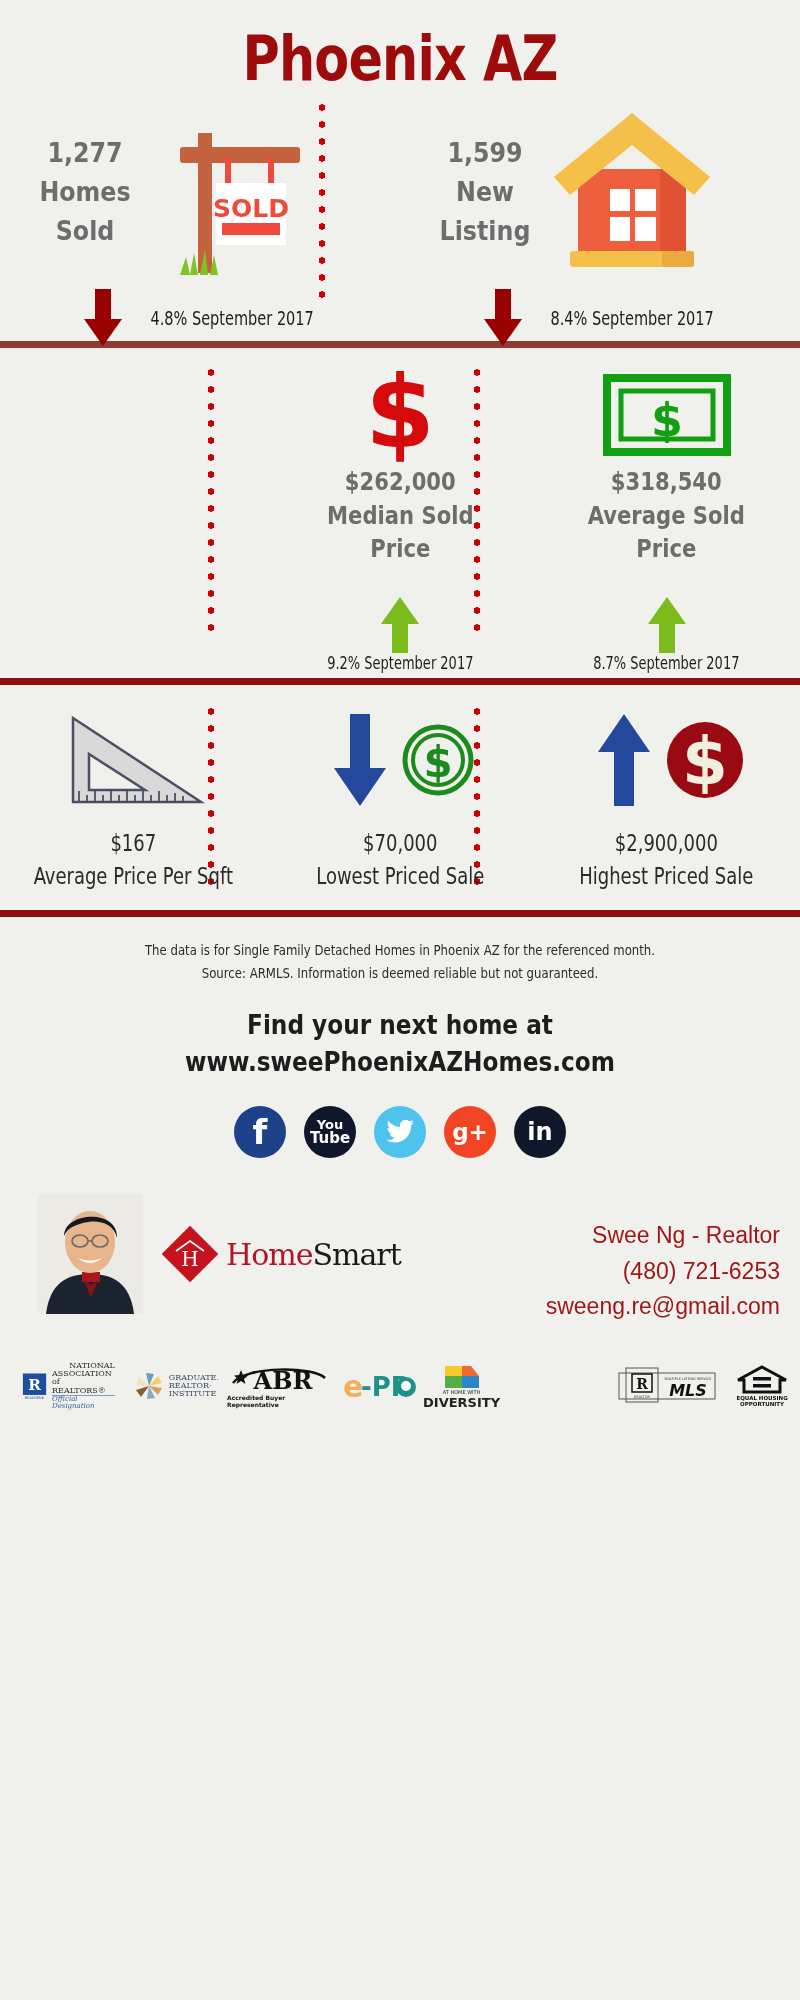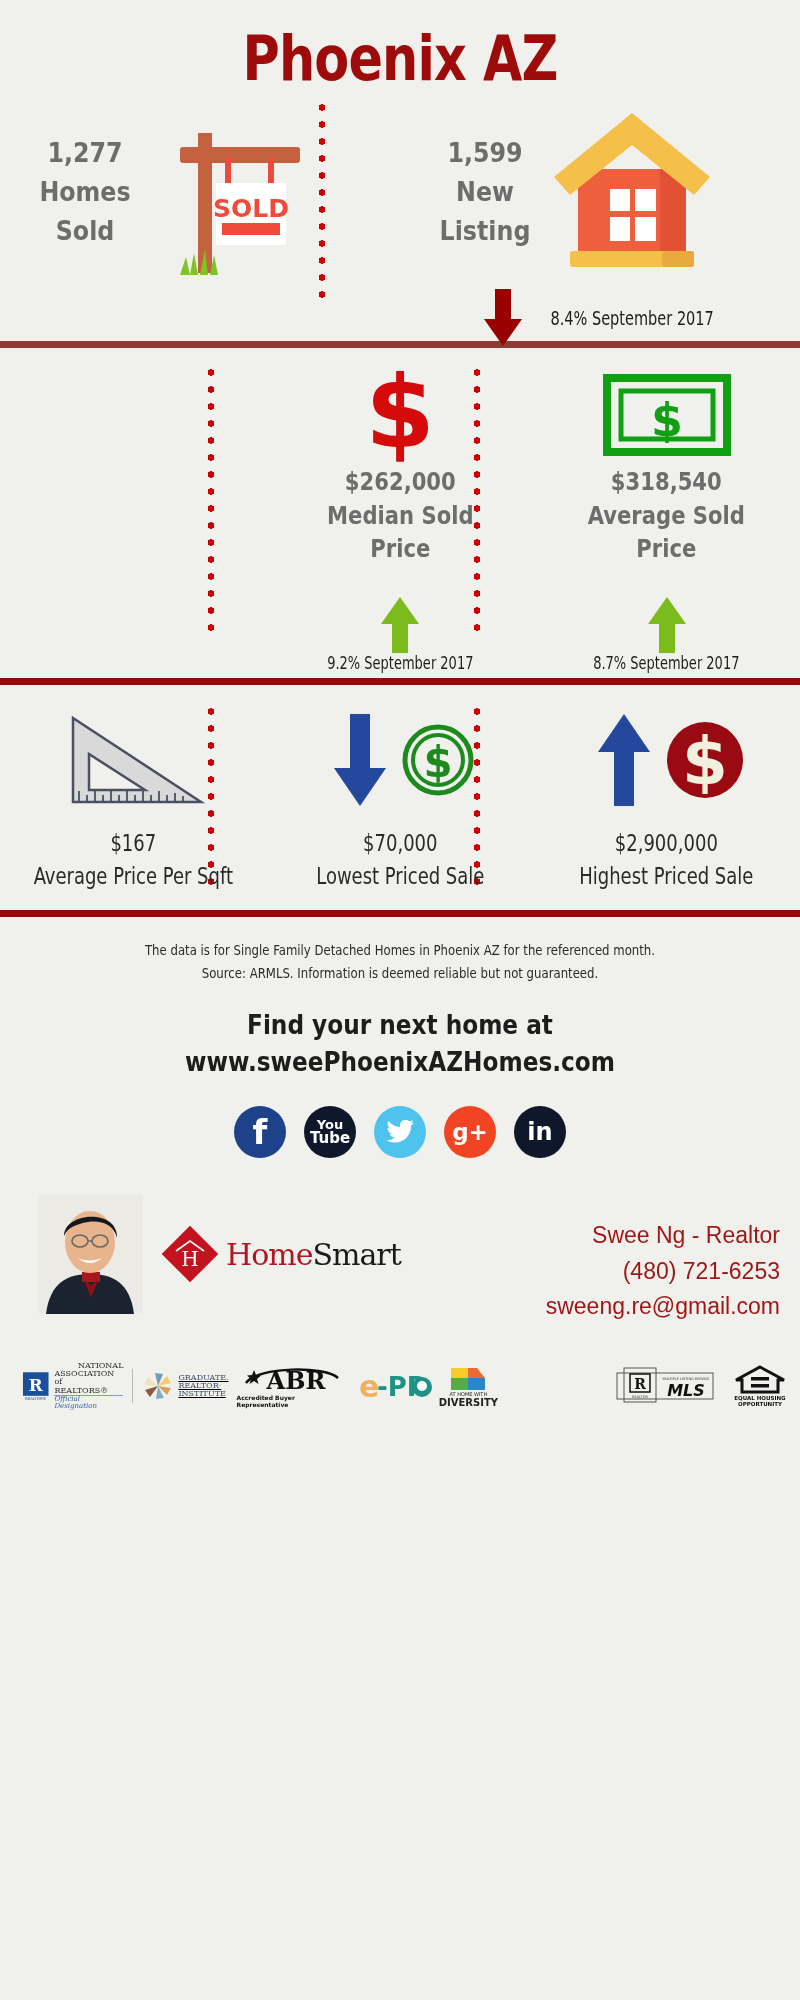--- a/index.html
+++ b/index.html
@@ -184,20 +184,26 @@
         <svg width="180" height="170" viewBox="0 0 180 170">
           <rect x="48" y="20" width="14" height="140" fill="#c4613f"></rect>
           <rect x="30" y="34" width="120" height="16" rx="3" fill="#c4613f"></rect>
           <rect x="75" y="45" width="6" height="30" fill="#ee4b3c"></rect>
           <rect x="118" y="45" width="6" height="30" fill="#ee4b3c"></rect>
           <rect x="66" y="70" width="70" height="62" fill="#ffffff"></rect>
           <text x="101" y="104" font-family="DejaVu Sans, sans-serif" font-weight="bold" font-size="25" fill="#ee4b3c" text-anchor="middle">SOLD</text>
           <rect x="72" y="110" width="58" height="12" fill="#ee4b3c"></rect>
           <path d="M40 162 L44 140 L48 162 Z M50 162 L55 136 L58 162 Z M60 162 L64 142 L68 162 Z M30 162 L36 144 L40 162 Z" fill="#7ec423"></path>
         </svg>
+      </div>
+      <div class="pctrow">
+        <svg class="arrow-dn-red" viewBox="0 0 42 58">
+          <path d="M13 0 h16 v30 h11 L21 57 L2 30 h11 Z" fill="#990000"></path>
+        </svg>
+        <span class="pcttext">4.8% September 2017</span>
       </div>
     </div>
 
     <div class="col b">
       <div class="bignum">
         <span>1,599</span><br>
         <span>New</span><br>
         <span>Listing</span>
       </div>
       <div class="art" style="left:142px; top:4px;">
@@ -407,21 +413,21 @@
       </svg>
       <div class="tiny" style="color:#2b2b2b;">
         <div style="font-size:8px;text-align:right;">NATIONAL</div>
         <div style="font-size:8px;">ASSOCIATION of</div>
         <div style="font-size:8px;">REALTORS®</div>
         <div style="font-size:7px; font-style:italic; color:#2f5fa0; border-top:1px solid #7da0cd;">Official Designation</div>
       </div>
     </div>
     <div style="width:1px;height:34px;background:#b9b9b9;margin:0 9px;"></div>
 
-    <div class="logo-chip" style="gap:4px;text-decoration:underline;">
+    <div class="logo-chip" style="gap:4px;">
       <svg width="32" height="32" viewBox="0 0 32 32">
         <g transform="translate(16,16)">
           <path d="M0 0 L-3 -13 L5 -12 Z" fill="#6f9fb5"></path>
           <path d="M0 0 L9 -10 L13 -3 Z" fill="#f3cf6a"></path>
           <path d="M0 0 L13 2 L9 9 Z" fill="#d9a05b"></path>
           <path d="M0 0 L6 12 L-2 13 Z" fill="#7faec4"></path>
           <path d="M0 0 L-8 11 L-13 4 Z" fill="#8a5a3b"></path>
           <path d="M0 0 L-13 -1 L-10 -9 Z" fill="#efe3bb"></path>
         </g>
       </svg>
@@ -451,21 +457,21 @@
     </div>
 
     <div class="logo-chip" style="flex-direction:column; margin-left:6px;">
       <svg width="38" height="26" viewBox="0 0 38 26">
         <rect x="2" y="3" width="17" height="10" fill="#f6cb2a"></rect>
         <path d="M19 3 L28 3 L36 13 L19 13 Z" fill="#ec6a33"></path>
         <rect x="2" y="13" width="17" height="12" fill="#57ad45"></rect>
         <rect x="19" y="13" width="17" height="12" fill="#2a85c9"></rect>
       </svg>
       <div style="font-size:5px; color:#222; font-family:'DejaVu Sans',sans-serif;">AT HOME WITH</div>
-      <div style="font-size:10px; font-weight:bold; color:#222; font-family:'DejaVu Sans',sans-serif;">DIVERSITY</div>
+      <div style="font-size:13px; font-weight:bold; color:#222; font-family:'DejaVu Sans',sans-serif;">DIVERSITY</div>
     </div>
 
     <div class="logo-chip" style="margin-left:118px;">
       <svg width="100" height="38" viewBox="0 0 100 38">
         <rect x="1" y="6" width="96" height="26" fill="none" stroke="#555" stroke-width="1"></rect>
         <rect x="8" y="1" width="32" height="34" fill="none" stroke="#555" stroke-width="1"></rect>
         <rect x="14" y="7" width="20" height="18" fill="none" stroke="#111" stroke-width="1.5"></rect>
         <text x="24" y="22" font-family="DejaVu Serif, serif" font-weight="bold" font-size="14" fill="#111" text-anchor="middle">R</text>
         <text x="24" y="31" font-family="DejaVu Sans, sans-serif" font-size="3.5" fill="#333" text-anchor="middle">REALTOR</text>
         <text x="70" y="13" font-family="DejaVu Sans, sans-serif" font-size="3.5" fill="#333" text-anchor="middle">MULTIPLE LISTING SERVICE</text>

